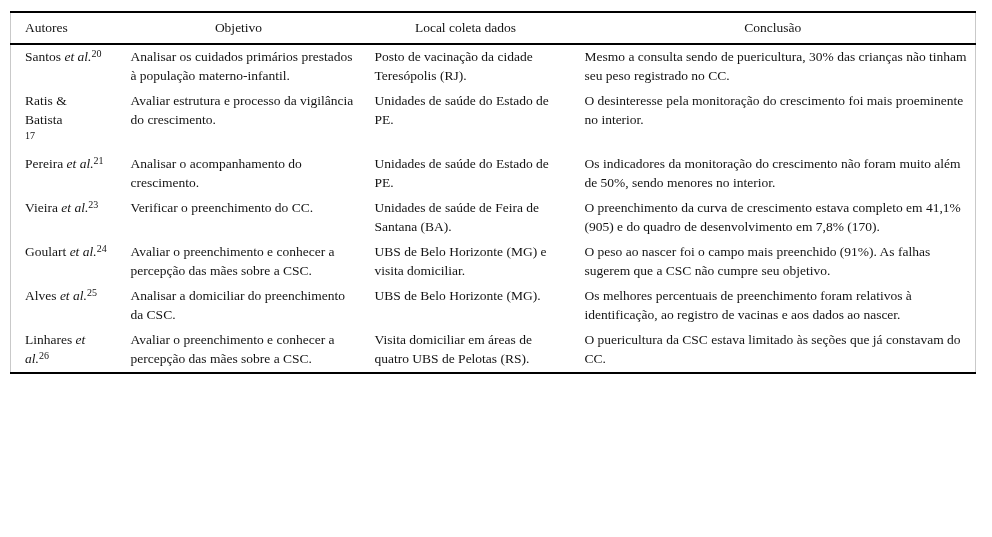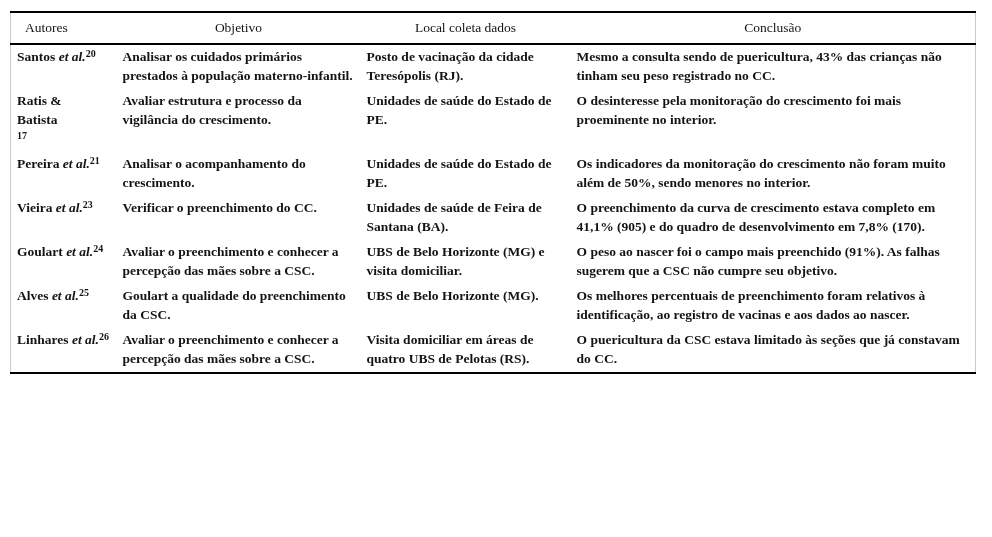--- a/index.html
+++ b/index.html
@@ -40,22 +40,21 @@
     padding: 5px 2px 6px 2px;
     vertical-align: middle;
     white-space: nowrap;
   }
   table.review-table th.col-autores {
     text-align: left;
     padding-left: 14px;
   }
   table.review-table td {
     vertical-align: top;
-    padding: 2px 6px 4px 6px;
-    font-weight: bold;
+    padding: 2px 6px 4px 14px;
   }
   td.cell-autores   { padding-left: 7px;  padding-right: 47px; }
   td.cell-objetivo  { padding-left: 5px;  padding-right: 30px; }
   td.cell-local     { padding-left: 10px; padding-right: 40px; }
   td.cell-conclusao { padding-left: 6px;  padding-right: 10px; }
   .author-name { white-space: pre-line; }
   .author-etal { font-style: italic; }
   sup.author-ref {
     font-size: 10px;
     line-height: 14px;
@@ -79,21 +78,21 @@
         <th>Objetivo</th>
         <th>Local coleta dados</th>
         <th>Conclusão</th>
       </tr>
     </thead>
     <tbody>
       <tr>
         <td class="cell-autores"><span class="author-name">Santos </span><i class="author-etal">et al.</i><sup class="author-ref">20</sup></td>
         <td class="cell-objetivo">Analisar os cuidados primários prestados à população materno-infantil.</td>
         <td class="cell-local">Posto de vacinação da cidade Teresópolis (RJ).</td>
-        <td class="cell-conclusao">Mesmo a consulta sendo de puericultura, 43% das crianças não tinham seu peso registrado no CC.</td>
+        <td class="cell-conclusao">Mesmo a consulta sendo de puericultura, 30% das crianças não tinham seu peso registrado no CC.</td>
       </tr>
       <tr>
         <td class="cell-autores"><span class="author-name">Ratis &amp;
 Batista
 </span><i class="author-etal"></i><sup class="author-ref">17</sup></td>
         <td class="cell-objetivo">Avaliar estrutura e processo da vigilância do crescimento.</td>
         <td class="cell-local">Unidades de saúde do Estado de PE.</td>
         <td class="cell-conclusao">O desinteresse pela monitoração do crescimento foi mais proeminente no interior.</td>
       </tr>
       <tr>
@@ -109,21 +108,21 @@
         <td class="cell-conclusao">O preenchimento da curva de crescimento estava completo em 41,1% (905) e do quadro de desenvolvimento em 7,8% (170).</td>
       </tr>
       <tr>
         <td class="cell-autores"><span class="author-name">Goulart </span><i class="author-etal">et al.</i><sup class="author-ref">24</sup></td>
         <td class="cell-objetivo">Avaliar o preenchimento e conhecer a percepção das mães sobre a CSC.</td>
         <td class="cell-local">UBS de Belo Horizonte (MG) e visita domiciliar.</td>
         <td class="cell-conclusao">O peso ao nascer foi o campo mais preenchido (91%). As falhas sugerem que a CSC não cumpre seu objetivo.</td>
       </tr>
       <tr>
         <td class="cell-autores"><span class="author-name">Alves </span><i class="author-etal">et al.</i><sup class="author-ref">25</sup></td>
-        <td class="cell-objetivo">Goulart a qualidade do preenchimento da CSC.</td>
+        <td class="cell-objetivo">Analisar a domiciliar do preenchimento da CSC.</td>
         <td class="cell-local">UBS de Belo Horizonte (MG).</td>
         <td class="cell-conclusao">Os melhores percentuais de preenchimento foram relativos à identificação, ao registro de vacinas e aos dados ao nascer.</td>
       </tr>
       <tr>
         <td class="cell-autores"><span class="author-name">Linhares </span><i class="author-etal">et al.</i><sup class="author-ref">26</sup></td>
         <td class="cell-objetivo">Avaliar o preenchimento e conhecer a percepção das mães sobre a CSC.</td>
         <td class="cell-local">Visita domiciliar em áreas de quatro UBS de Pelotas (RS).</td>
         <td class="cell-conclusao">O puericultura da CSC estava limitado às seções que já constavam do CC.</td>
       </tr>
     </tbody>

